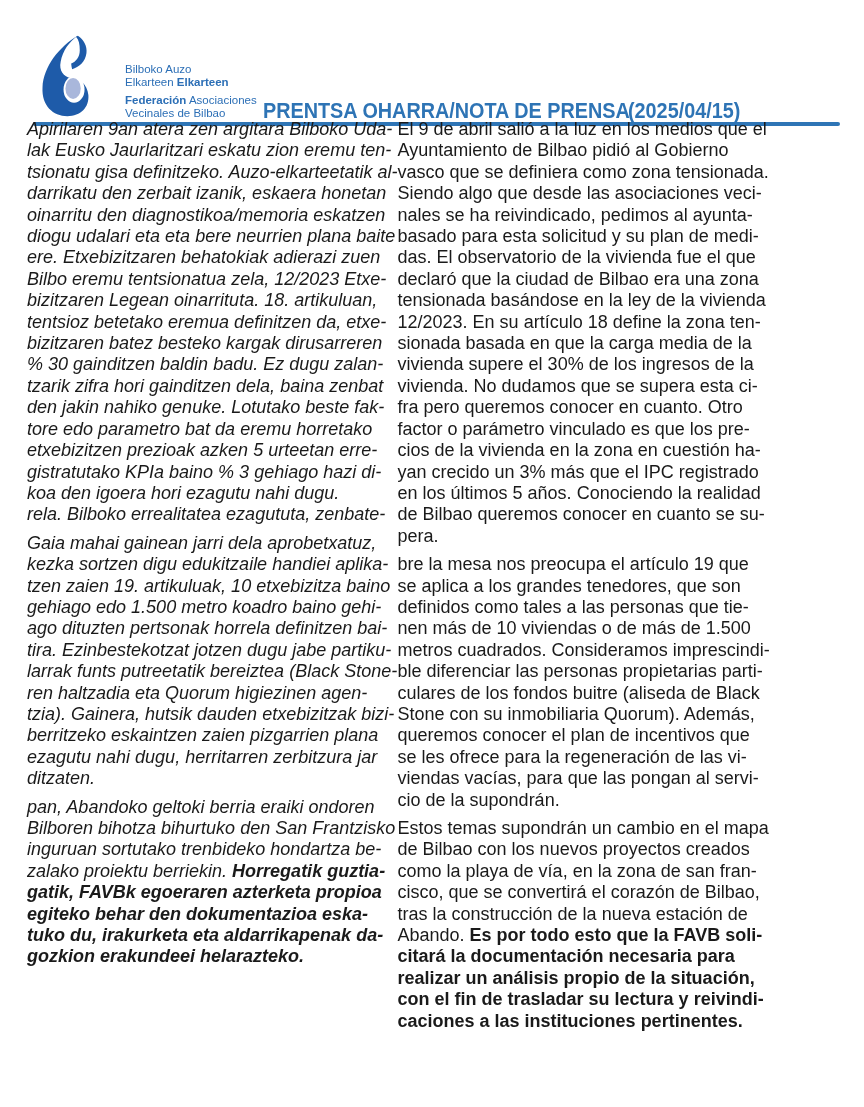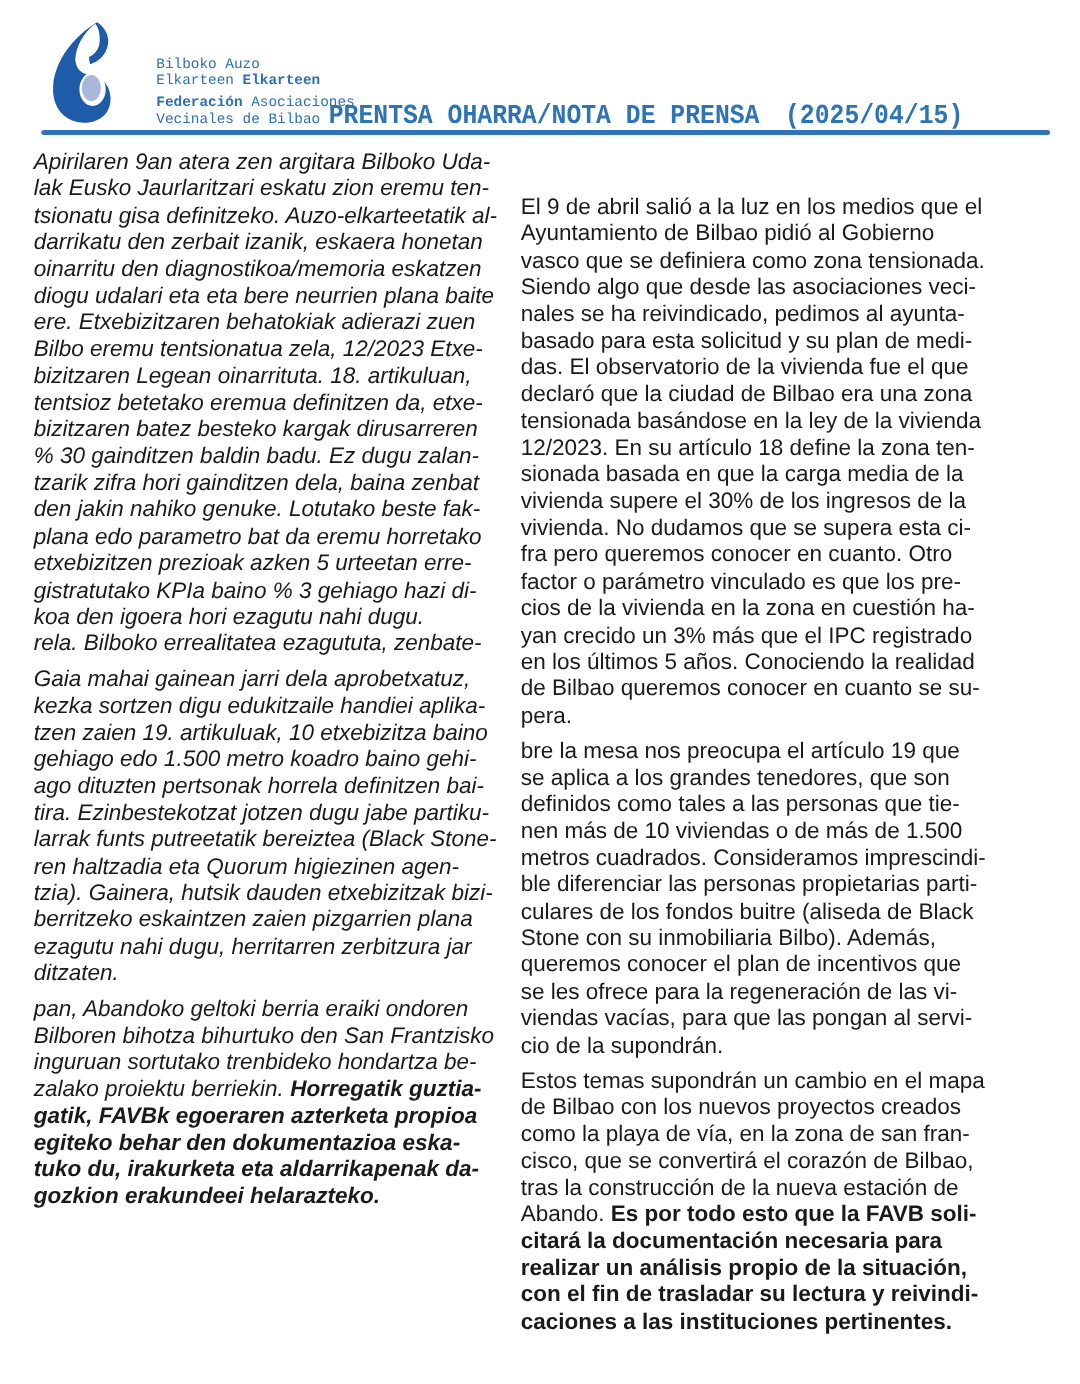--- a/index.html
+++ b/index.html
@@ -5,41 +5,41 @@
   :root{
     --accent:#2E74B5; --rule:#2E75B6; --logo-blue:#1E5BA9;
     --logo-light:#A9B7DB; --logo-text-blue:#2C6FB6;
   }
   *{margin:0;padding:0;box-sizing:border-box;}
   html,body{background:#fff;}
   body{
     width:864px;height:1107px;position:relative;overflow:hidden;
     font-family:"Liberation Sans","DejaVu Sans",sans-serif;color:#1a1a1a;
   }
-  .header{position:absolute;left:0;top:0;width:716px;height:110px;font-family:Liberation Mono, monospace;}
+  .header{position:absolute;left:0;top:18px;width:716px;height:110px;}
   .logo-icon{position:absolute;left:32px;top:15px;width:86px;height:86px;}
   .logo-text{position:absolute;left:125px;top:45px;font-size:11.5px;line-height:13px;color:var(--logo-text-blue);}
   .logo-line.gap{margin-top:5px;}
   .logo-text .b{font-weight:700;}
   .press-title{
     position:absolute;left:263px;top:80px;font-size:22px;font-weight:700;
     color:var(--accent);transform:scaleX(.9);transform-origin:left top;white-space:pre;
   }
   .press-date{
     position:absolute;left:628px;top:80px;font-size:22px;font-weight:700;
     color:var(--accent);transform:scaleX(.9);transform-origin:left top;white-space:pre;
   }
   .rule{position:absolute;left:33px;top:104px;width:807px;height:4px;background:var(--rule);border-radius:2px;}
   .columns{
     position:absolute;left:0;top:119px;width:704px;
-    display:flex;padding-left:27px;column-gap:19px;
+    display:flex;padding-left:27px;
   }
   .col{font-size:18px;line-height:21.4px;}
   .col-eu{width:406px;font-style:italic;}
-  .col-es{width:412px;margin-top:36px;}
+  .col-es{width:412px;}
   .para{margin-bottom:7px;}
   .line{white-space:pre;}
   .col .b{font-weight:700;}
 </style>
 </head>
 <body>
 
 <header class="header">
   <div class="logo-icon">
     <svg width="86" height="86" viewBox="0 0 90 88" xmlns="http://www.w3.org/2000/svg" aria-hidden="true">
@@ -72,21 +72,21 @@
         <div class="line"><span>oinarritu den diagnostikoa/memoria eskatzen</span></div>
         <div class="line"><span>diogu udalari eta eta bere neurrien plana baite</span></div>
         <div class="line"><span>ere. Etxebizitzaren behatokiak adierazi zuen</span></div>
         <div class="line"><span>Bilbo eremu tentsionatua zela, 12/2023 Etxe-</span></div>
         <div class="line"><span>bizitzaren Legean oinarrituta. 18. artikuluan,</span></div>
         <div class="line"><span>tentsioz betetako eremua definitzen da, etxe-</span></div>
         <div class="line"><span>bizitzaren batez besteko kargak dirusarreren</span></div>
         <div class="line"><span>% 30 gainditzen baldin badu. Ez dugu zalan-</span></div>
         <div class="line"><span>tzarik zifra hori gainditzen dela, baina zenbat</span></div>
         <div class="line"><span>den jakin nahiko genuke. Lotutako beste fak-</span></div>
-        <div class="line"><span>plana edo parametro bat da eremu horretako</span></div>
+        <div class="line"><span>tore edo parametro bat da eremu horretako</span></div>
         <div class="line"><span>etxebizitzen prezioak azken 5 urteetan erre-</span></div>
         <div class="line"><span>gistratutako KPIa baino % 3 gehiago hazi di-</span></div>
         <div class="line"><span>koa den igoera hori ezagutu nahi dugu.</span></div>
         <div class="line"><span>rela. Bilboko errealitatea ezagututa, zenbate-</span></div>
       </div>
       <div class="para">
         <div class="line"><span>Gaia mahai gainean jarri dela aprobetxatuz,</span></div>
         <div class="line"><span>kezka sortzen digu edukitzaile handiei aplika-</span></div>
         <div class="line"><span>tzen zaien 19. artikuluak, 10 etxebizitza baino</span></div>
         <div class="line"><span>gehiago edo 1.500 metro koadro baino gehi-</span></div>
@@ -134,21 +134,21 @@
         <div class="line"><span>pera.</span></div>
       </div>
       <div class="para">
         <div class="line"><span>bre la mesa nos preocupa el artículo 19 que</span></div>
         <div class="line"><span>se aplica a los grandes tenedores, que son</span></div>
         <div class="line"><span>definidos como tales a las personas que tie-</span></div>
         <div class="line"><span>nen más de 10 viviendas o de más de 1.500</span></div>
         <div class="line"><span>metros cuadrados. Consideramos imprescindi-</span></div>
         <div class="line"><span>ble diferenciar las personas propietarias parti-</span></div>
         <div class="line"><span>culares de los fondos buitre (aliseda de Black</span></div>
-        <div class="line"><span>Stone con su inmobiliaria Bilbo). Además,</span></div>
+        <div class="line"><span>Stone con su inmobiliaria Quorum). Además,</span></div>
         <div class="line"><span>queremos conocer el plan de incentivos que</span></div>
         <div class="line"><span>se les ofrece para la regeneración de las vi-</span></div>
         <div class="line"><span>viendas vacías, para que las pongan al servi-</span></div>
         <div class="line"><span>cio de la supondrán.</span></div>
       </div>
       <div class="para">
         <div class="line"><span>Estos temas supondrán un cambio en el mapa</span></div>
         <div class="line"><span>de Bilbao con los nuevos proyectos creados</span></div>
         <div class="line"><span>como la playa de vía, en la zona de san fran-</span></div>
         <div class="line"><span>cisco, que se convertirá el corazón de Bilbao,</span></div>

